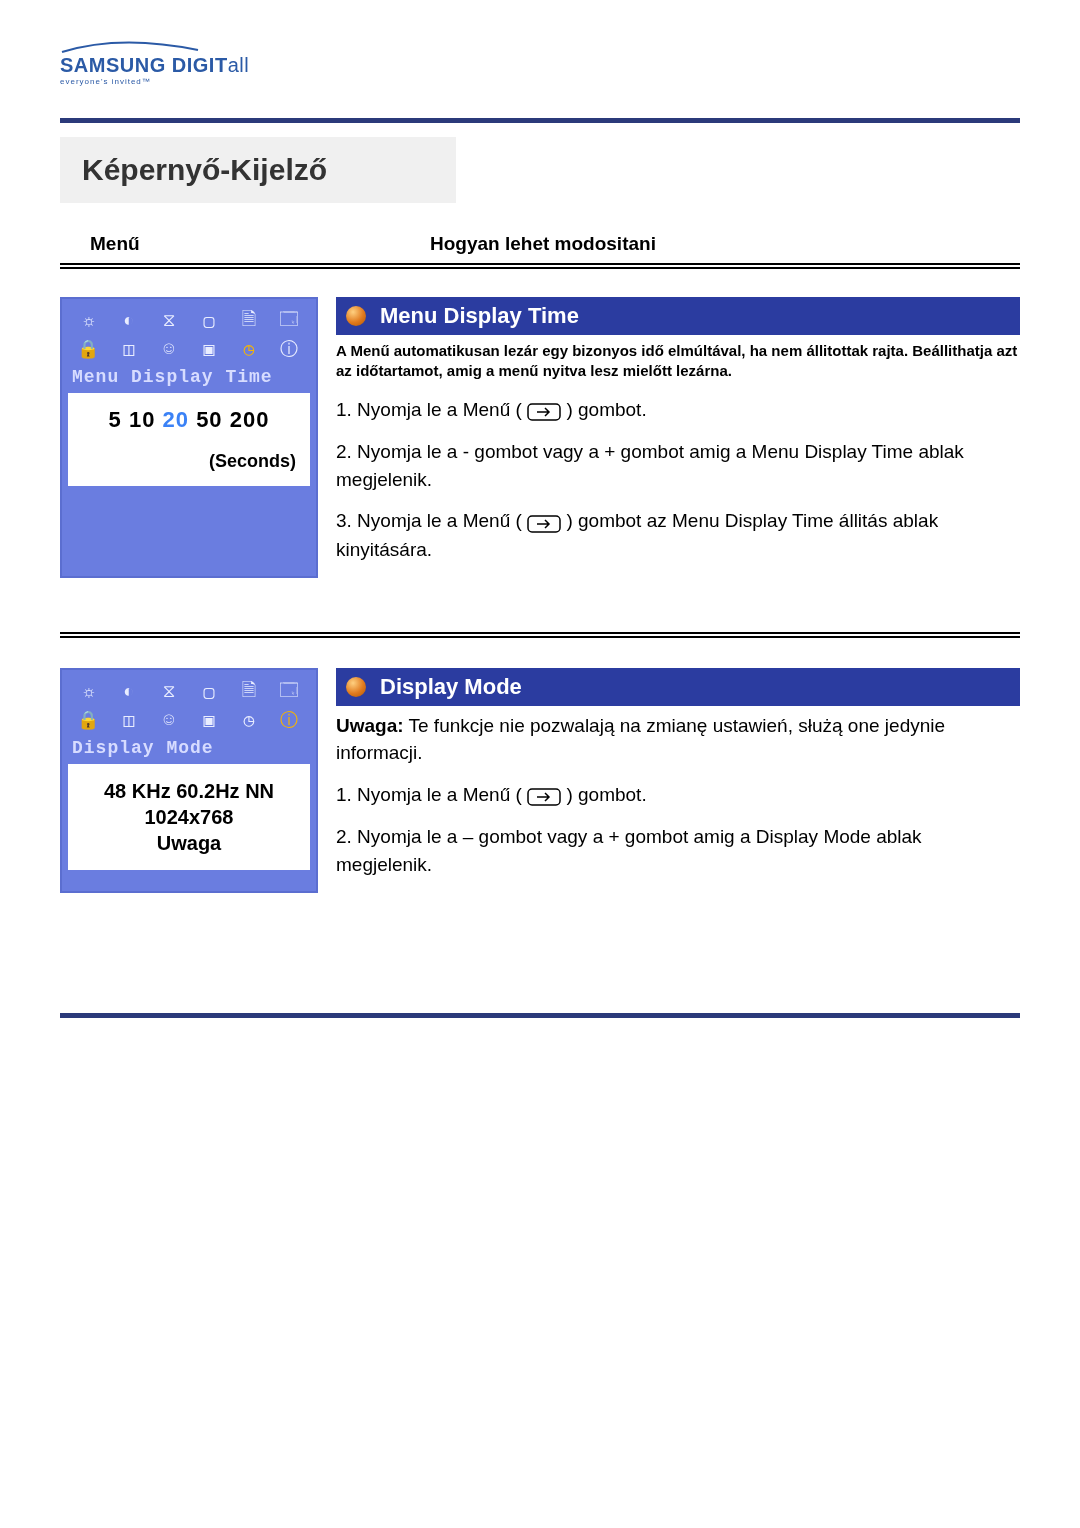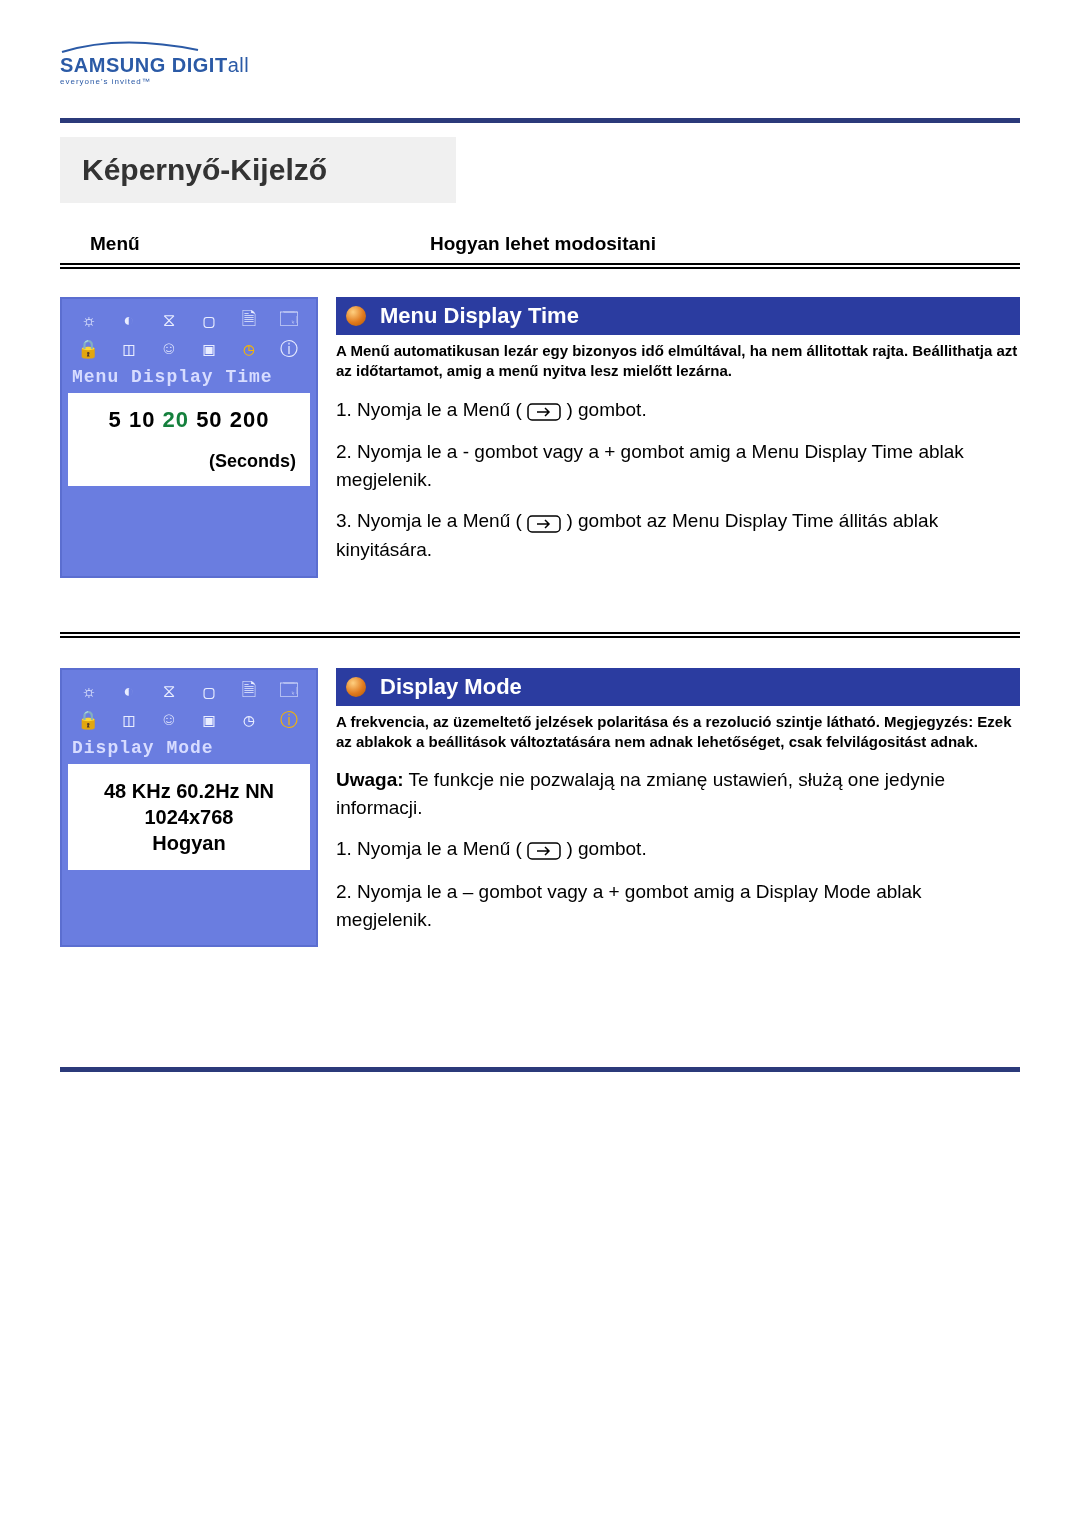--- a/index.html
+++ b/index.html
@@ -107,21 +107,21 @@
     padding: 14px 8px;
     font-family: Arial, sans-serif;
     font-weight: bold;
     text-align: center;
     min-height: 80px;
   }
   .osd-body .vals {
     font-size: 22px;
     letter-spacing: 1px;
   }
-  .osd-body .vals .sel { color: #15803d; }
+  .osd-body .vals .sel { color: #3b82f6; }
   .osd-body .unit {
     text-align: right;
     font-size: 18px;
     padding-right: 6px;
     margin-top: 18px;
   }
   .osd-body .dm-line1 { font-size: 20px; line-height:1.3; }
   .osd-body .dm-line2 { font-size: 20px; line-height:1.3; }
   .osd-body .dm-line3 { font-size: 20px; line-height:1.3; }
   .right-col { flex: 1; }
@@ -278,30 +278,29 @@
       <span>◫</span>
       <span>☺</span>
       <span>▣</span>
       <span>◷</span>
       <span class="hl">ⓘ</span>
     </div>
     <div class="osd-label">Display Mode</div>
     <div class="osd-body">
       <div class="dm-line1">48 KHz 60.2Hz NN</div>
       <div class="dm-line2">1024x768</div>
-      <div class="dm-line3">Hogyan</div>
+      <div class="dm-line3">Uwaga</div>
     </div>
   </div>
 
   <div class="right-col">
     <div class="bar-title">
       <span class="bullet"></span>
       <span>Display Mode</span>
     </div>
-    <div class="desc-bold">A frekvencia, az üzemeltető jelzések polaritása és a rezolució szintje látható. Megjegyzés: Ezek az ablakok a beállitások változtatására nem adnak lehetőséget, csak felvilágositást adnak.</div>
     <div class="steps">
       <p class="note">
         <b>Uwaga:</b><span> Te funkcje nie pozwalają na zmianę ustawień, służą one jedynie informacji.</span>
       </p>
       <p>
         <span>1. Nyomja le a Menű  ( </span>
         <span class="menu-btn">
           <svg width="34" height="18">
               <rect x="1" y="1" width="32" height="16" rx="4" ry="4" fill="#fff" stroke="#000" stroke-width="1.5"></rect>
               <path d="M10 9 h12 M18 5 l4 4 -4 4" stroke="#000" stroke-width="1.5" fill="none"></path>

